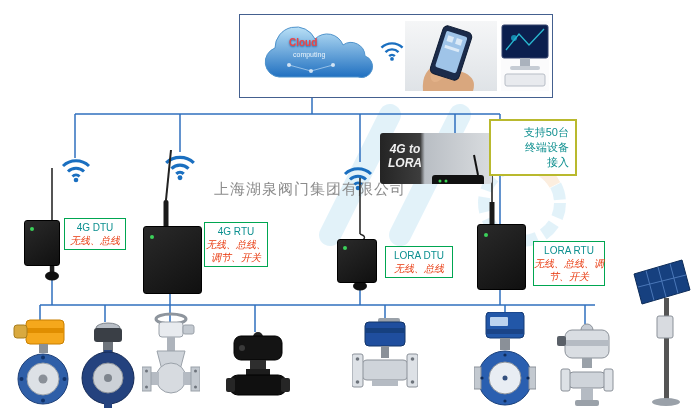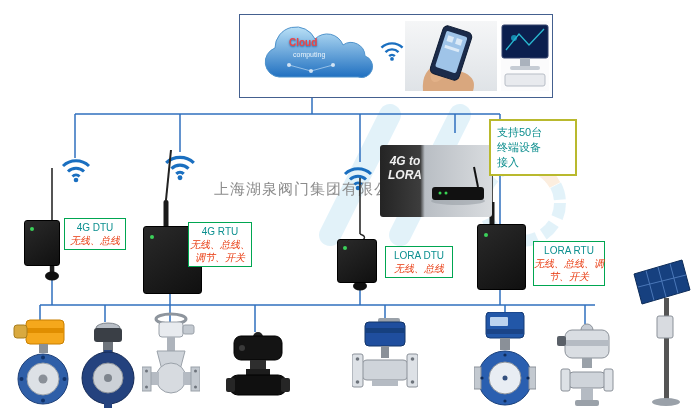--- a/index.html
+++ b/index.html
@@ -15,26 +15,26 @@
   .photo-monitor{left:261px;top:6px;width:48px;height:70px;background:#fbfbfc;}
   
   .wm-text{left:214px;top:180px;color:#8b8b8b;font-size:15px;letter-spacing:1px;white-space:nowrap;}
   .wm-logo{left:270px;top:85px;opacity:.14;}
   
   .lblbox{background:#fff;border:1px solid #00a651;font-size:10px;line-height:1.3;padding:2px 0;text-align:center;}
   .devname{display:block;color:#0b8f8f;}
   .devattrs{display:block;color:#e8380d;font-style:italic;}
   .supportbox{left:489px;top:119px;width:72px;border:2px solid #b9b92e;background:#fff;color:#0e8f8f;
               font-size:11px;line-height:1.35;padding:4px 6px;}
-  .supportbox span{display:block;}
+  .supportbox span{display:block;text-align:right;}
   
   .blackbox{background:linear-gradient(145deg,#2a2a2a,#101010);border:1px solid #000;border-radius:3px;}
   .led{position:absolute;width:4px;height:4px;border-radius:50%;background:#3bd15a;}
-  .gateway{left:380px;top:133px;width:112px;height:72px;border-radius:3px;overflow:hidden;
-           background:linear-gradient(90deg,#242424 0%,#3d3d3d 36%,#b9bec4 40%,#d9dcdf 100%);margin-top:12px;}
+  .gateway{left:380px;top:133px;width:112px;height:51px;border-radius:3px;overflow:hidden;
+           background:linear-gradient(90deg,#242424 0%,#3d3d3d 36%,#b9bec4 40%,#d9dcdf 100%);}
   .gw-text{left:4px;top:10px;width:42px;color:#f0f0f0;font-style:italic;font-weight:bold;
            font-size:12px;line-height:1.15;text-align:center;}
   .gw-text span{display:block;}
 </style>
 </head>
 <body>
 
 <div class="canvas">
 
   <svg class="abs wm-logo" width="320" height="190" viewBox="0 0 320 190">
@@ -207,21 +207,21 @@
   <div class="abs supportbox">
     <span>支持50台</span>
     <span>终端设备</span>
     <span>接入</span>
   </div>
 
   <div class="abs lblbox" style="left:64px;top:218px;width:60px">
     <span class="devname">4G DTU</span>
     <span class="devattrs">无线、总线</span>
   </div>
-  <div class="abs lblbox" style="left:188px;top:222px;width:62px">
+  <div class="abs lblbox" style="left:204px;top:222px;width:62px">
     <span class="devname">4G RTU</span>
     <span class="devattrs">无线、总线、调节、开关</span>
   </div>
   <div class="abs lblbox" style="left:385px;top:246px;width:66px">
     <span class="devname">LORA DTU</span>
     <span class="devattrs">无线、总线</span>
   </div>
   <div class="abs lblbox" style="left:533px;top:241px;width:70px">
     <span class="devname">LORA RTU</span>
     <span class="devattrs">无线、总线、调节、开关</span>

